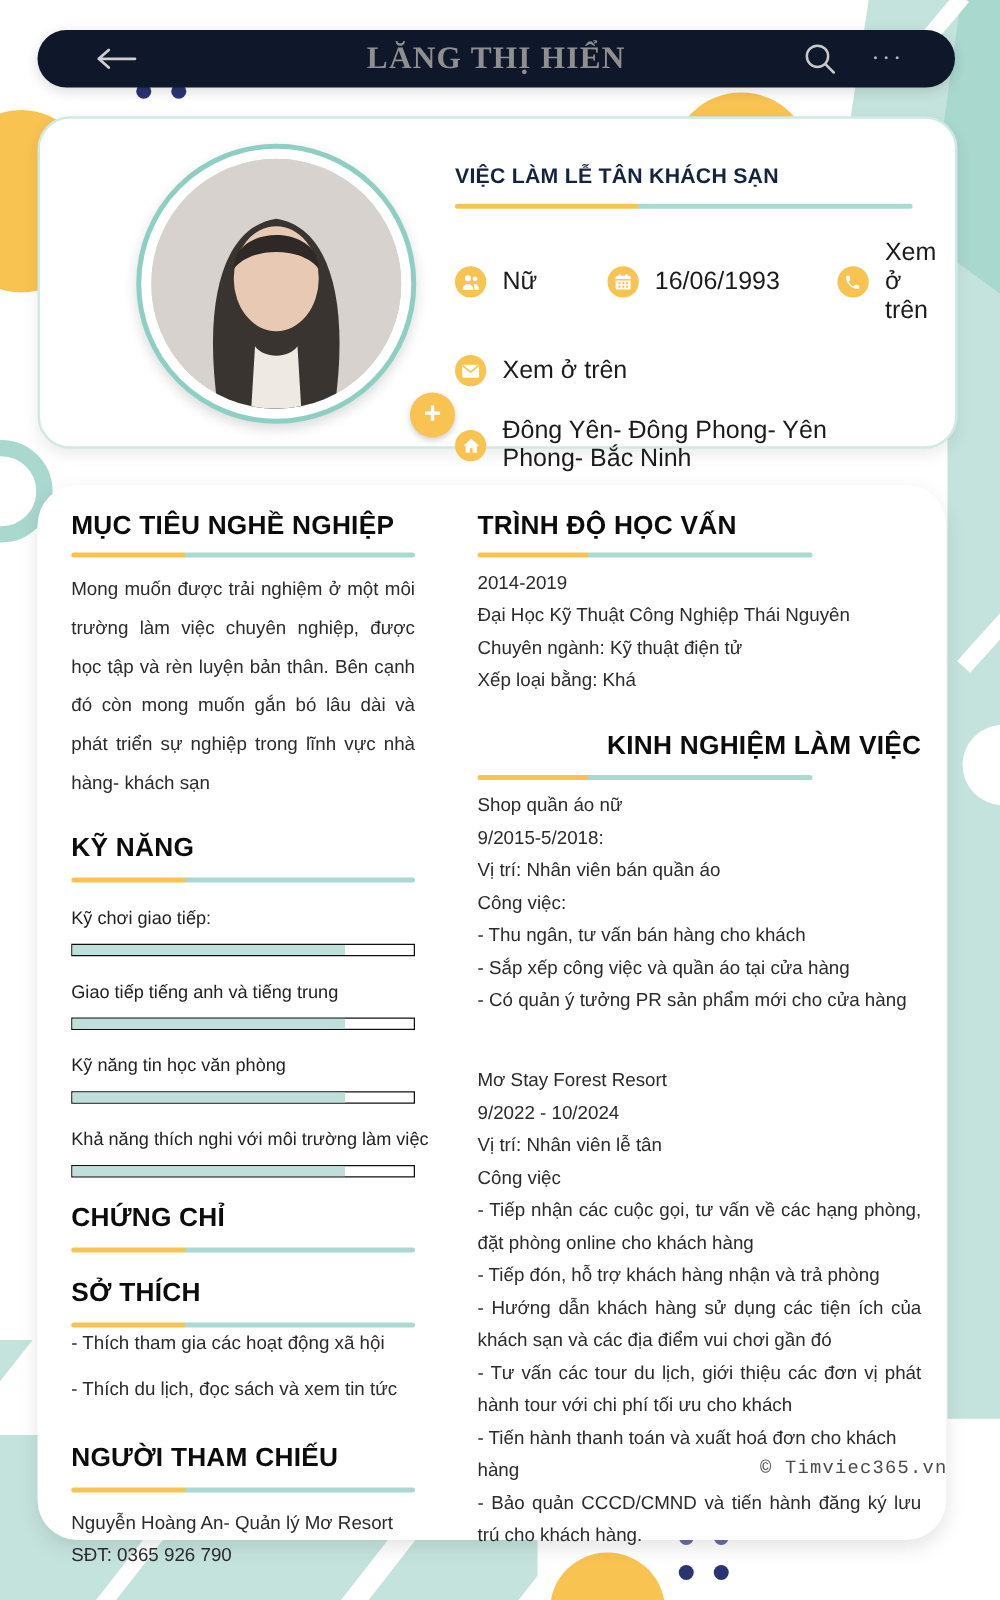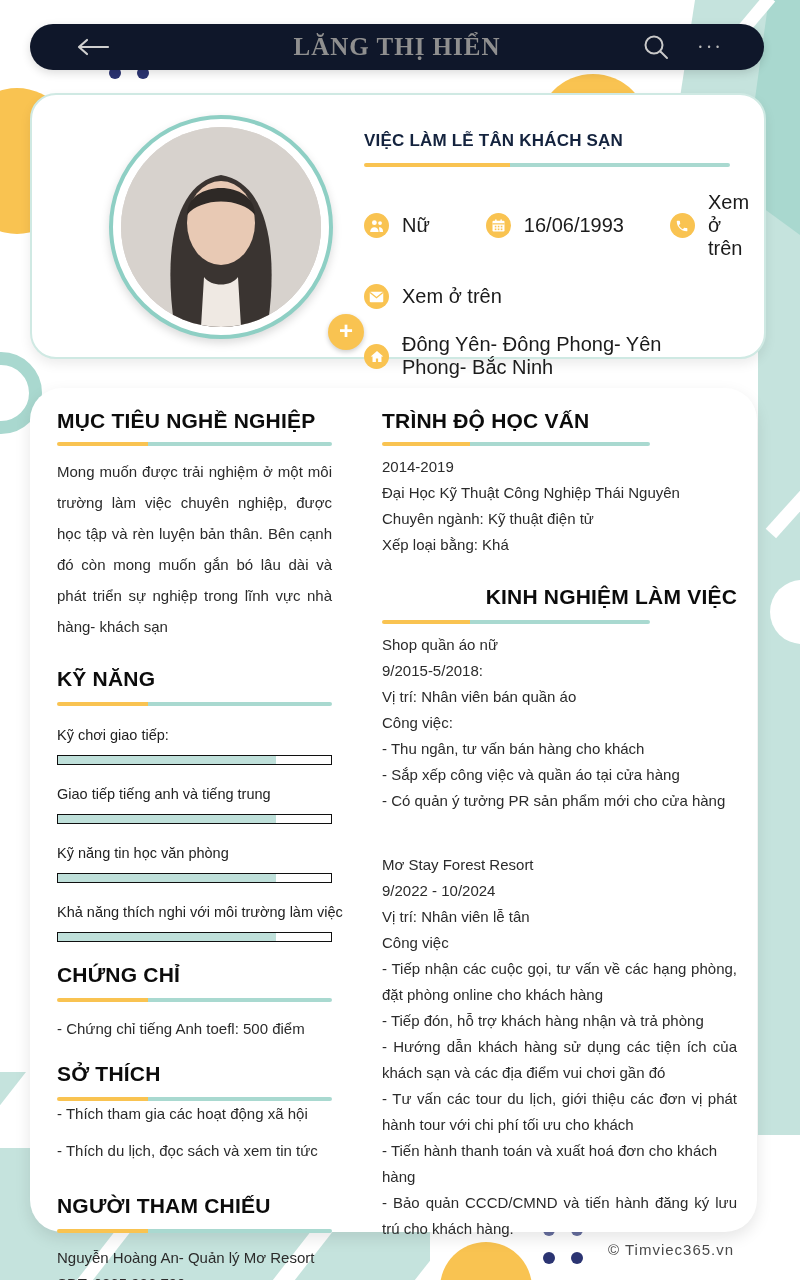--- a/index.html
+++ b/index.html
@@ -48,21 +48,21 @@
   .just{text-align:justify;}
   
   .skill{margin-top:21px;}
   .skill .lbl{font-size:14.5px;color:#222;white-space:nowrap;}
   .bar{margin-top:12px;height:10px;border:1.5px solid #101010;background:#fff;box-sizing:border-box;}
   .bar .fill{height:100%;background:#bfe0da;}
   
   .b{font-weight:normal;color:#111;}
   .xline{font-size:15px;line-height:26px;color:#2b2b2b;}
   
-  .footer{position:absolute;left:608px;top:1241px;font-family:Liberation Sans, sans-serif;
+  .footer{position:absolute;left:608px;top:1166px;font-family:Liberation Mono, monospace;
           font-size:15px;color:#4a4a4a;letter-spacing:1px;z-index:6;}
 </style>
 </head>
 <body>
 
 <div class="deco teal" style="left:650px;top:0;width:150px;height:292px;clip-path:polygon(30% 0,100% 0,100% 100%,0 100%);z-index:1;"></div>
 <div class="deco teal-dk" style="right:0;top:0;width:58px;height:235px;clip-path:polygon(46% 0,100% 0,100% 100%,0 82%);z-index:1;"></div>
 <div class="deco" style="left:738px;top:-12px;width:13px;height:80px;background:#fff;transform:rotate(40deg);z-index:1;"></div>
 <div class="deco" style="left:682px;top:185px;width:16px;height:140px;background:#fff;transform:rotate(42deg);z-index:1;"></div>
 
@@ -221,21 +221,20 @@
     </div>
     <div class="skill">
       <div class="lbl">Khả năng thích nghi với môi trường làm việc</div>
       <div class="bar">
           <div class="fill" style="width: 80%;"></div>
         </div>
     </div>
 
     <h3 class="sec" style="margin-top:20px;">CHỨNG CHỈ</h3>
     <div class="rule" style="width:275px;margin-top:10px;"></div>
-    <div class="body-txt" style="margin-top:14px;line-height:25px;">- Chứng chỉ tiếng Anh toefl: 500 điểm</div>
 
     <h3 class="sec" style="margin-top:20px;">SỞ THÍCH</h3>
     <div class="rule" style="width:275px;margin-top:10px;"></div>
     <div class="body-txt" style="line-height:25px;">- Thích tham gia các hoạt động xã hội</div>
     <div class="body-txt" style="margin-top:12px;line-height:25px;">- Thích du lịch, đọc sách và xem tin tức</div>
 
     <h3 class="sec" style="margin-top:30px;">NGƯỜI THAM CHIẾU</h3>
     <div class="rule" style="width:275px;margin-top:10px;"></div>
     <div class="body-txt" style="margin-top:12px;line-height:26px;">Nguyễn Hoàng An- Quản lý Mơ Resort</div>
     <div class="body-txt" style="line-height:26px;">SĐT: 0365 926 790</div>

